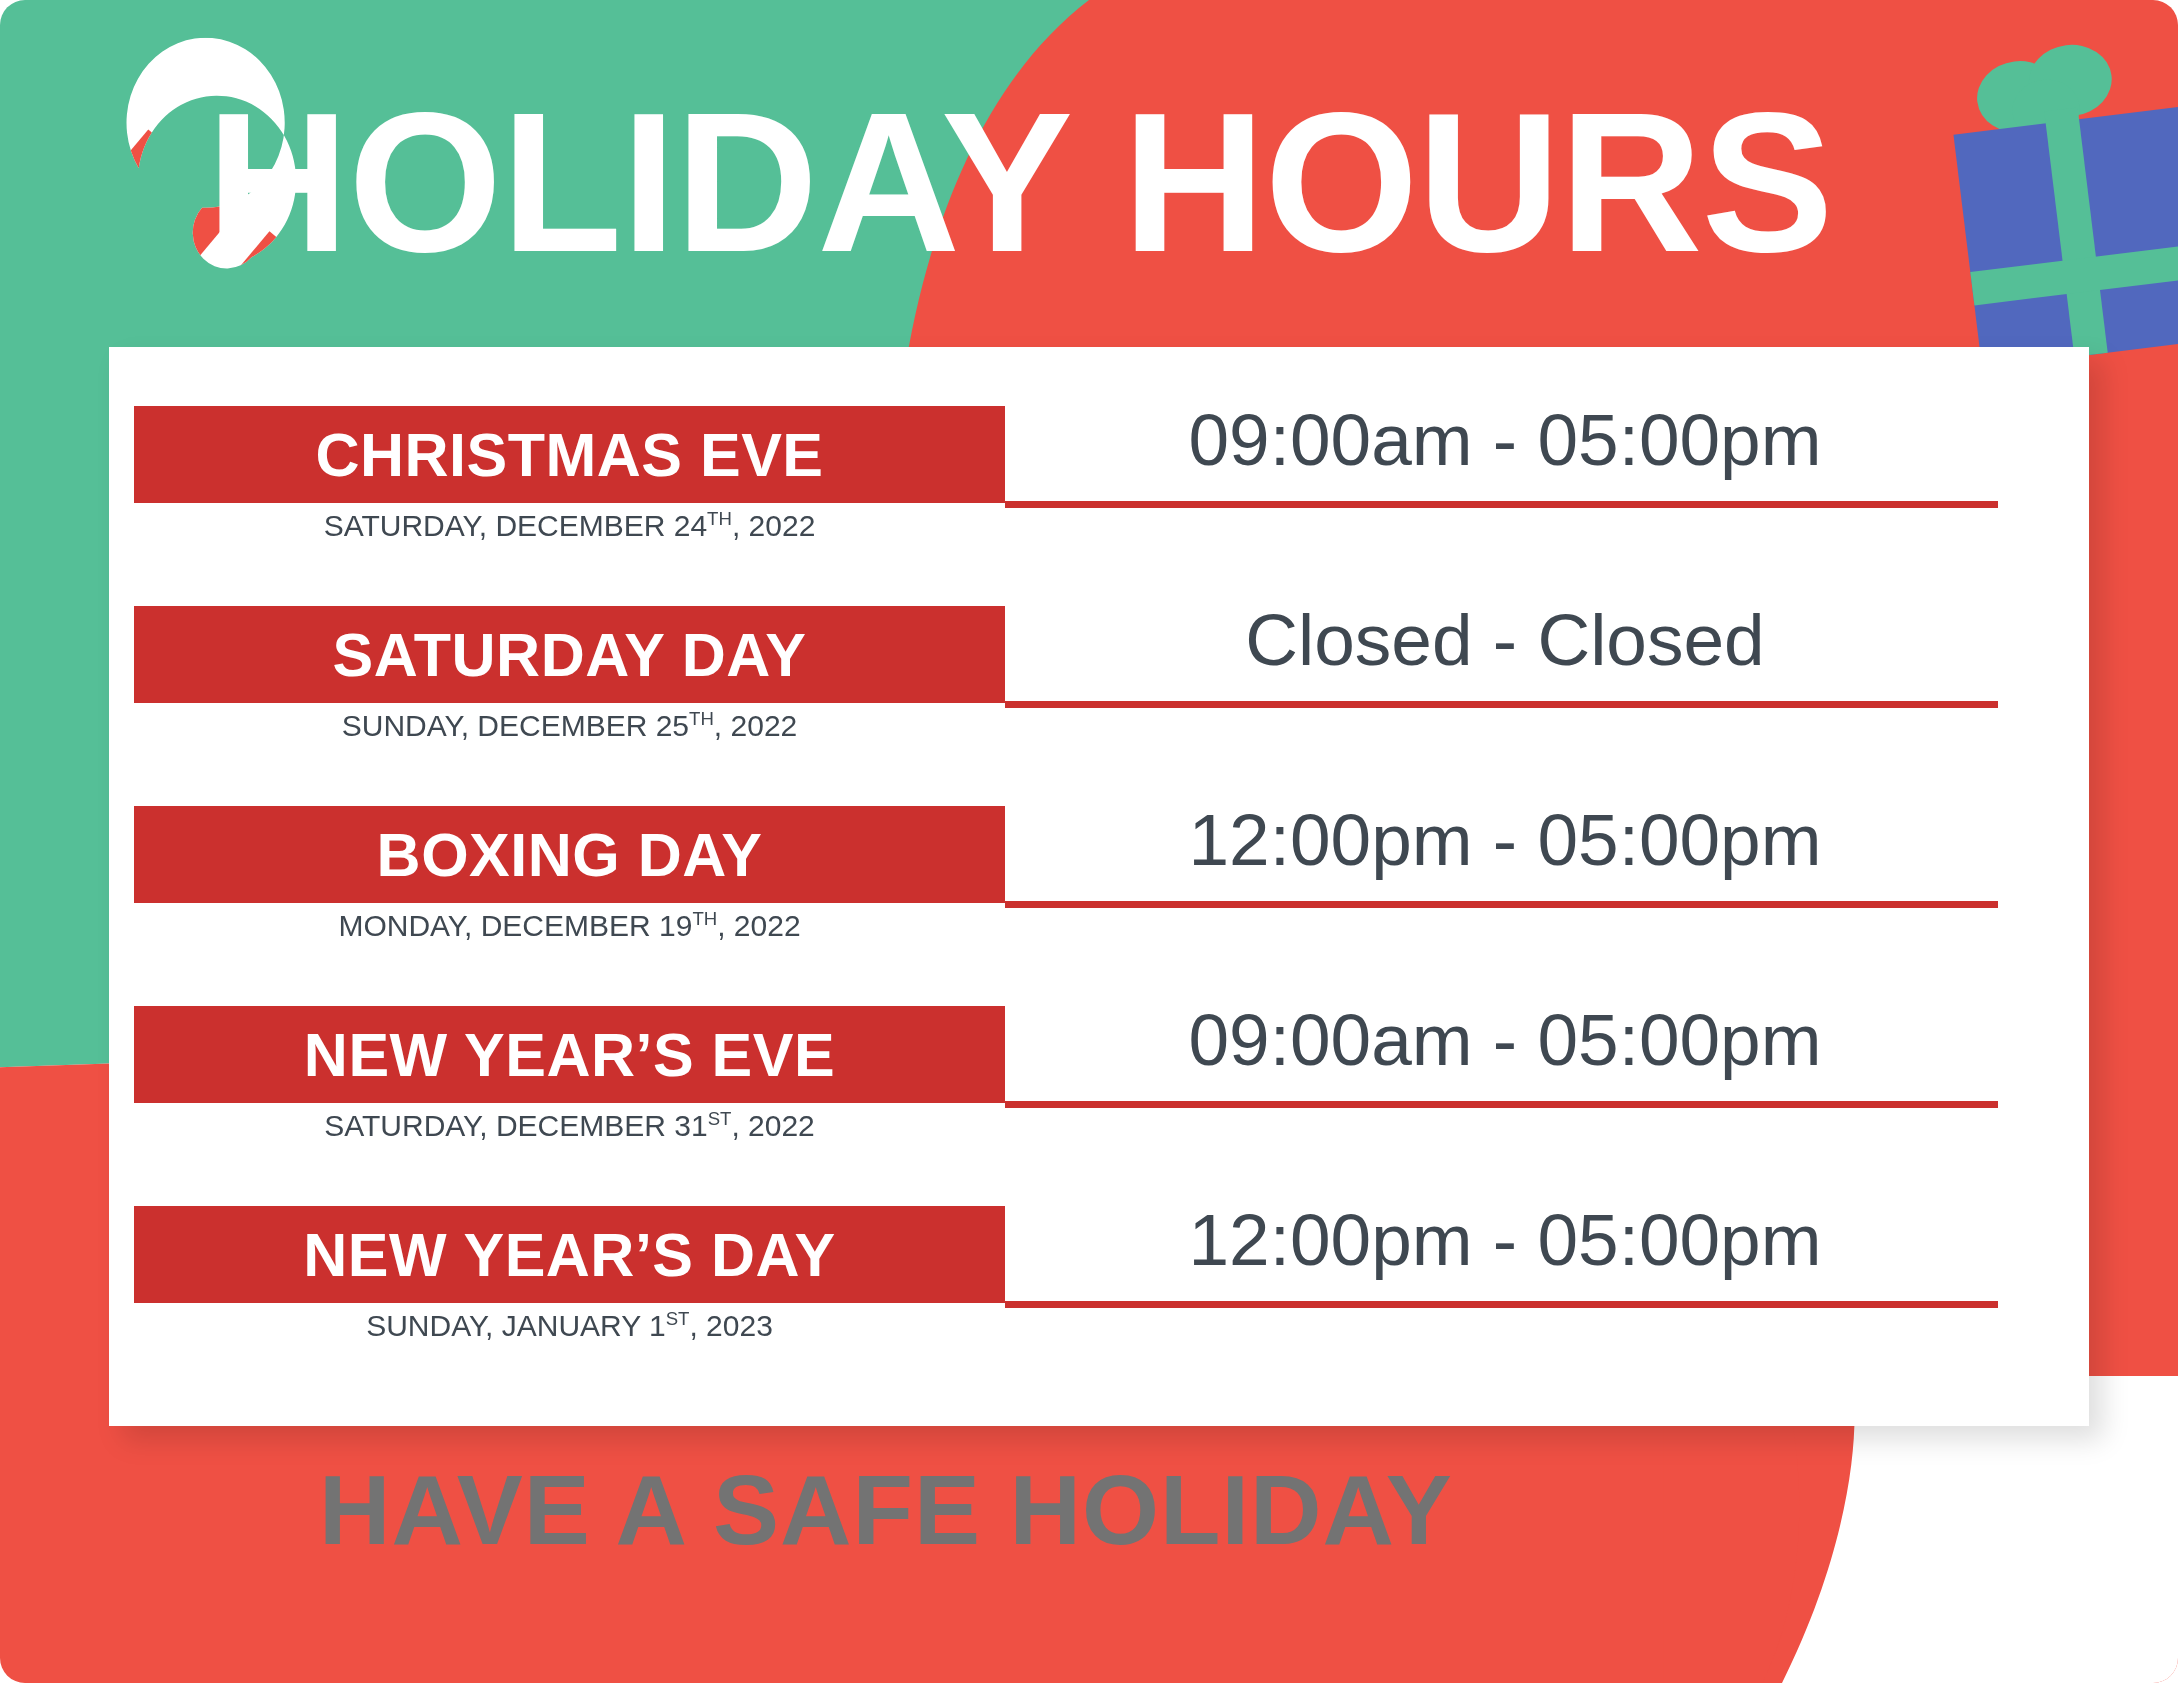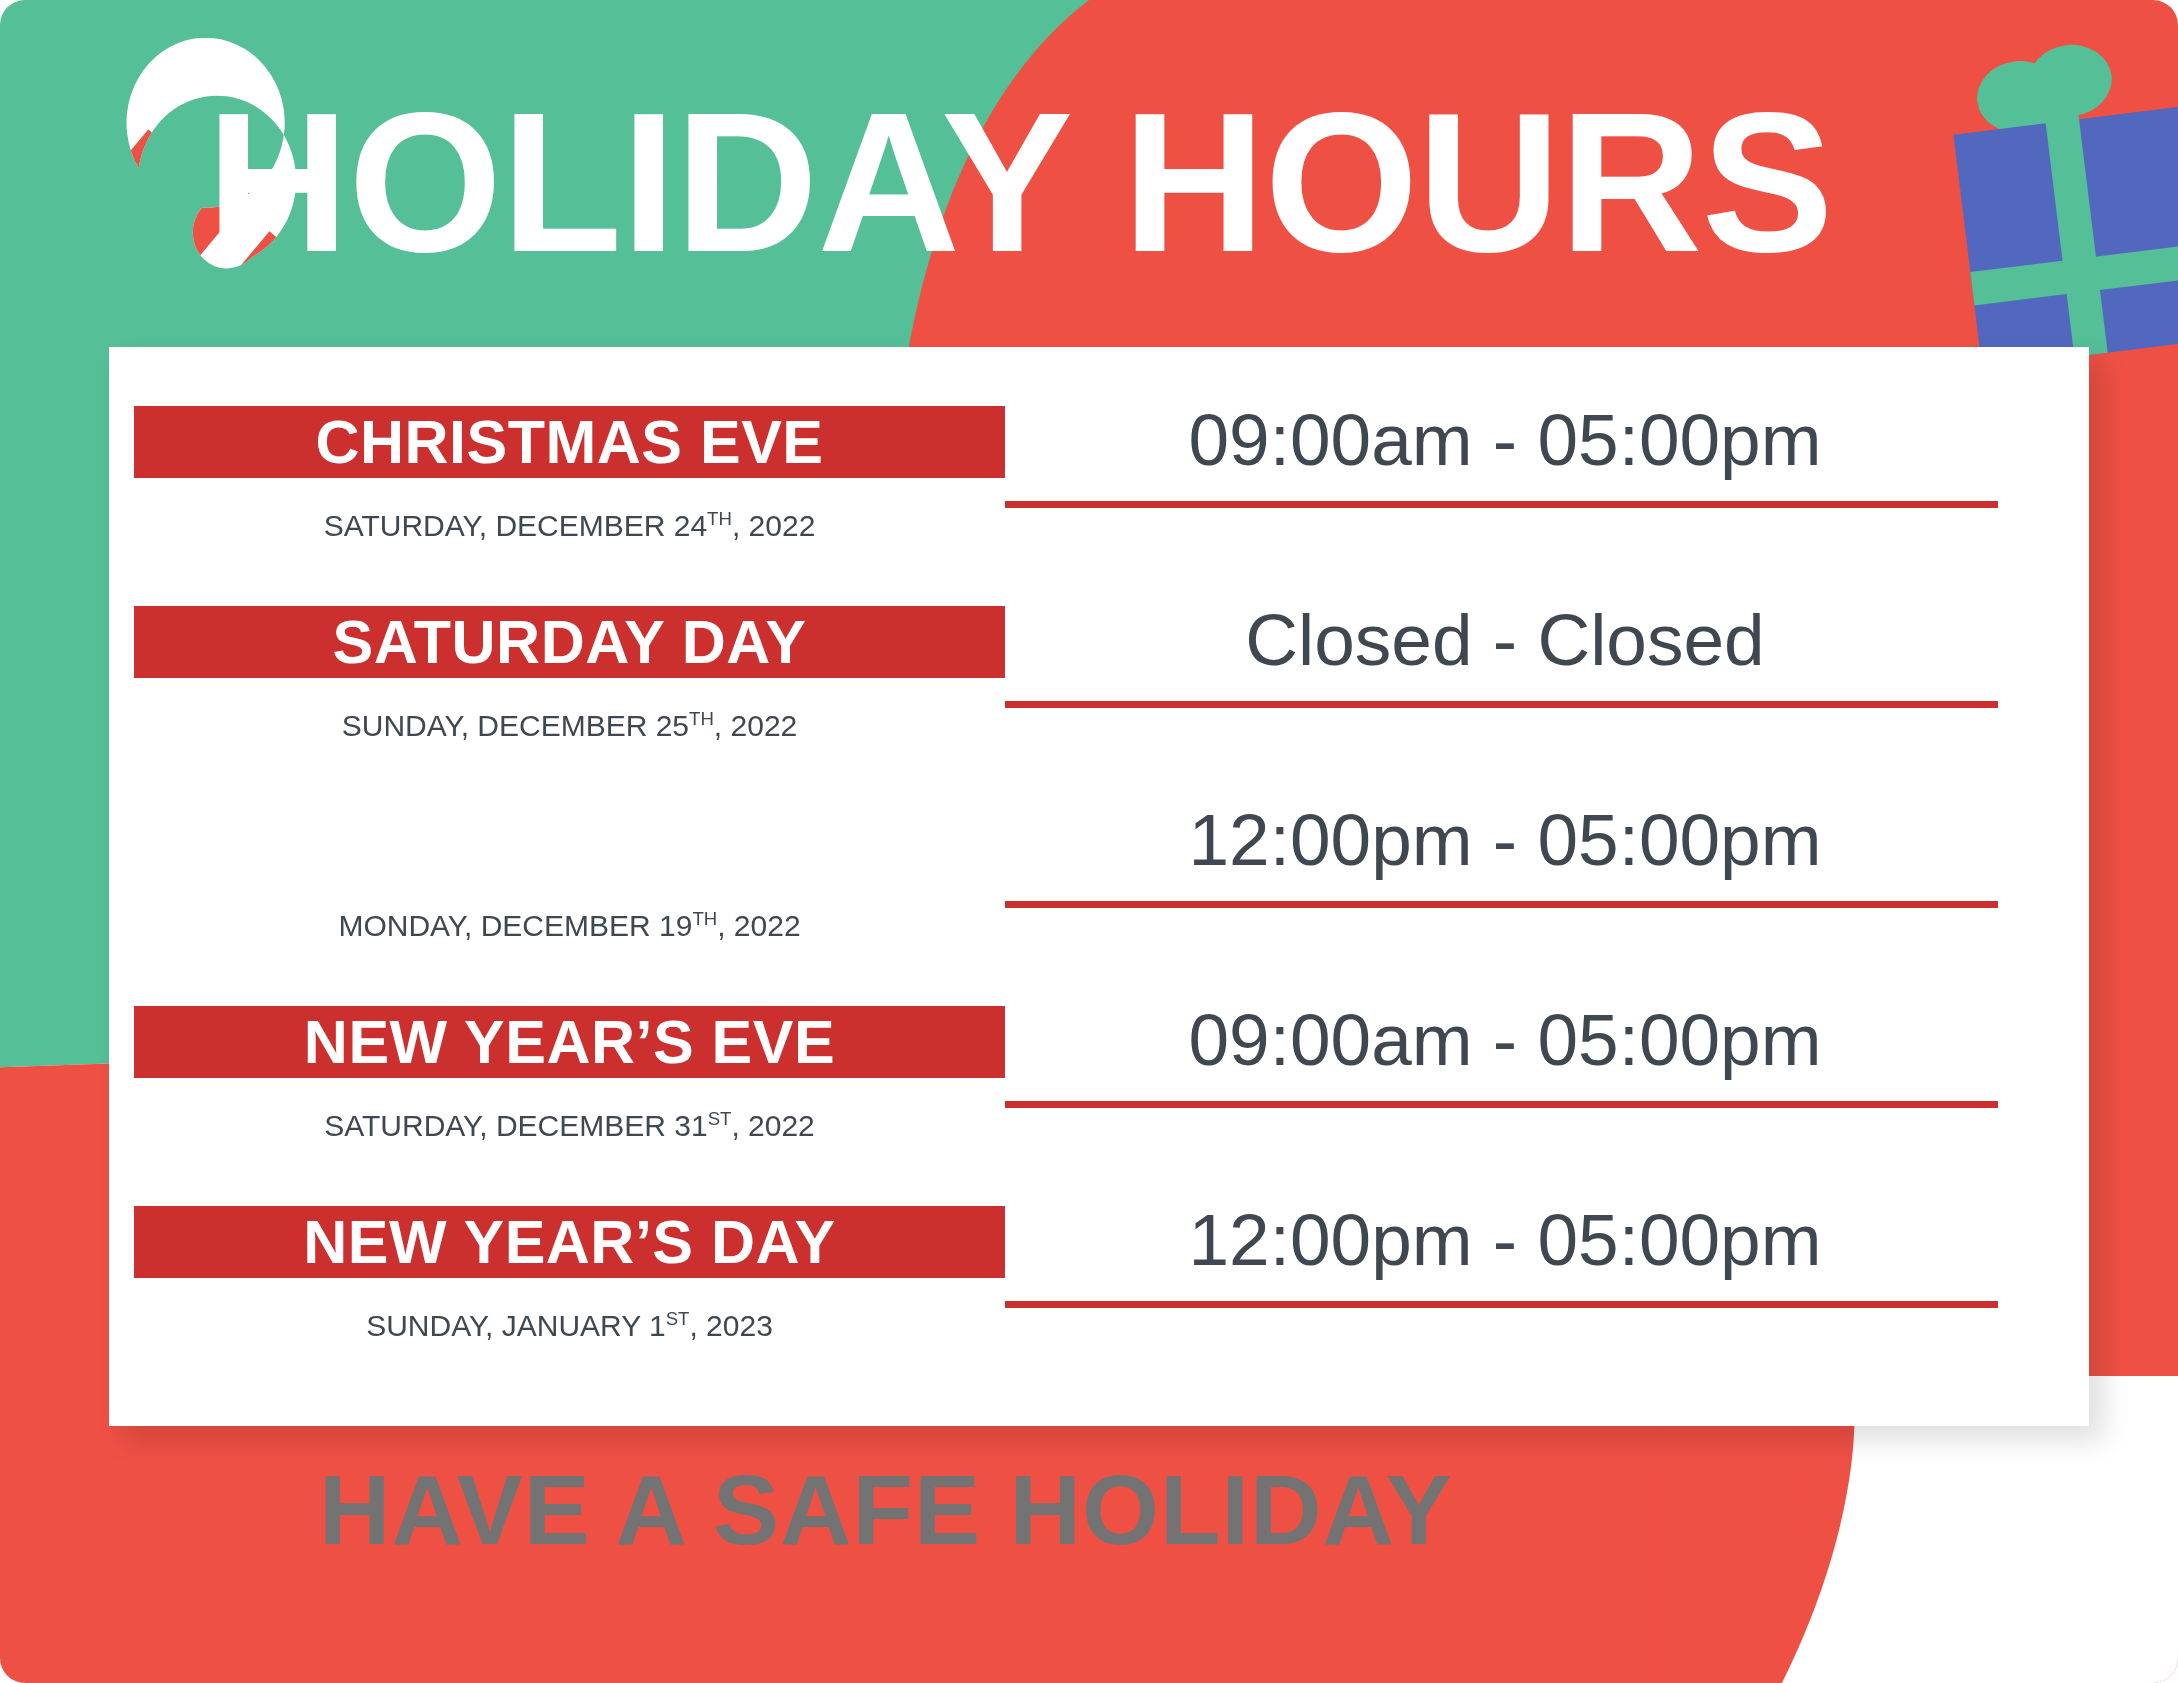--- a/index.html
+++ b/index.html
@@ -68,21 +68,21 @@
   .row {
     position:relative;
     height:200px;
   }
 
   
   .chip {
     position:absolute;
     left:25px; top:0;
     width:871px;
-    height:72px;
+    height:97px;
     background:#CB302E;
     display:flex;
     align-items:center;
     justify-content:center;
   }
   .chip-label {
     color:#ffffff;
     font-size:61px;
     font-weight:bold;
     letter-spacing:0.5px;
@@ -223,20 +223,23 @@
       <div class="row">
         <div class="chip">
           <span class="chip-label">SATURDAY DAY</span>
         </div>
         <div class="subdate"><span>SUNDAY, DECEMBER 25</span><sup>TH</sup><span>, 2022</span></div>
         <div class="hours">Closed - Closed</div>
         <div class="underline"></div>
       </div>
 
       <div class="row">
+        <div class="chip">
+          <span class="chip-label">BOXING DAY</span>
+        </div>
         <div class="subdate"><span>MONDAY, DECEMBER 19</span><sup>TH</sup><span>, 2022</span></div>
         <div class="hours">12:00pm - 05:00pm</div>
         <div class="underline"></div>
       </div>
 
       <div class="row">
         <div class="chip">
           <span class="chip-label">NEW YEAR’S EVE</span>
         </div>
         <div class="subdate"><span>SATURDAY, DECEMBER 31</span><sup>ST</sup><span>, 2022</span></div>

